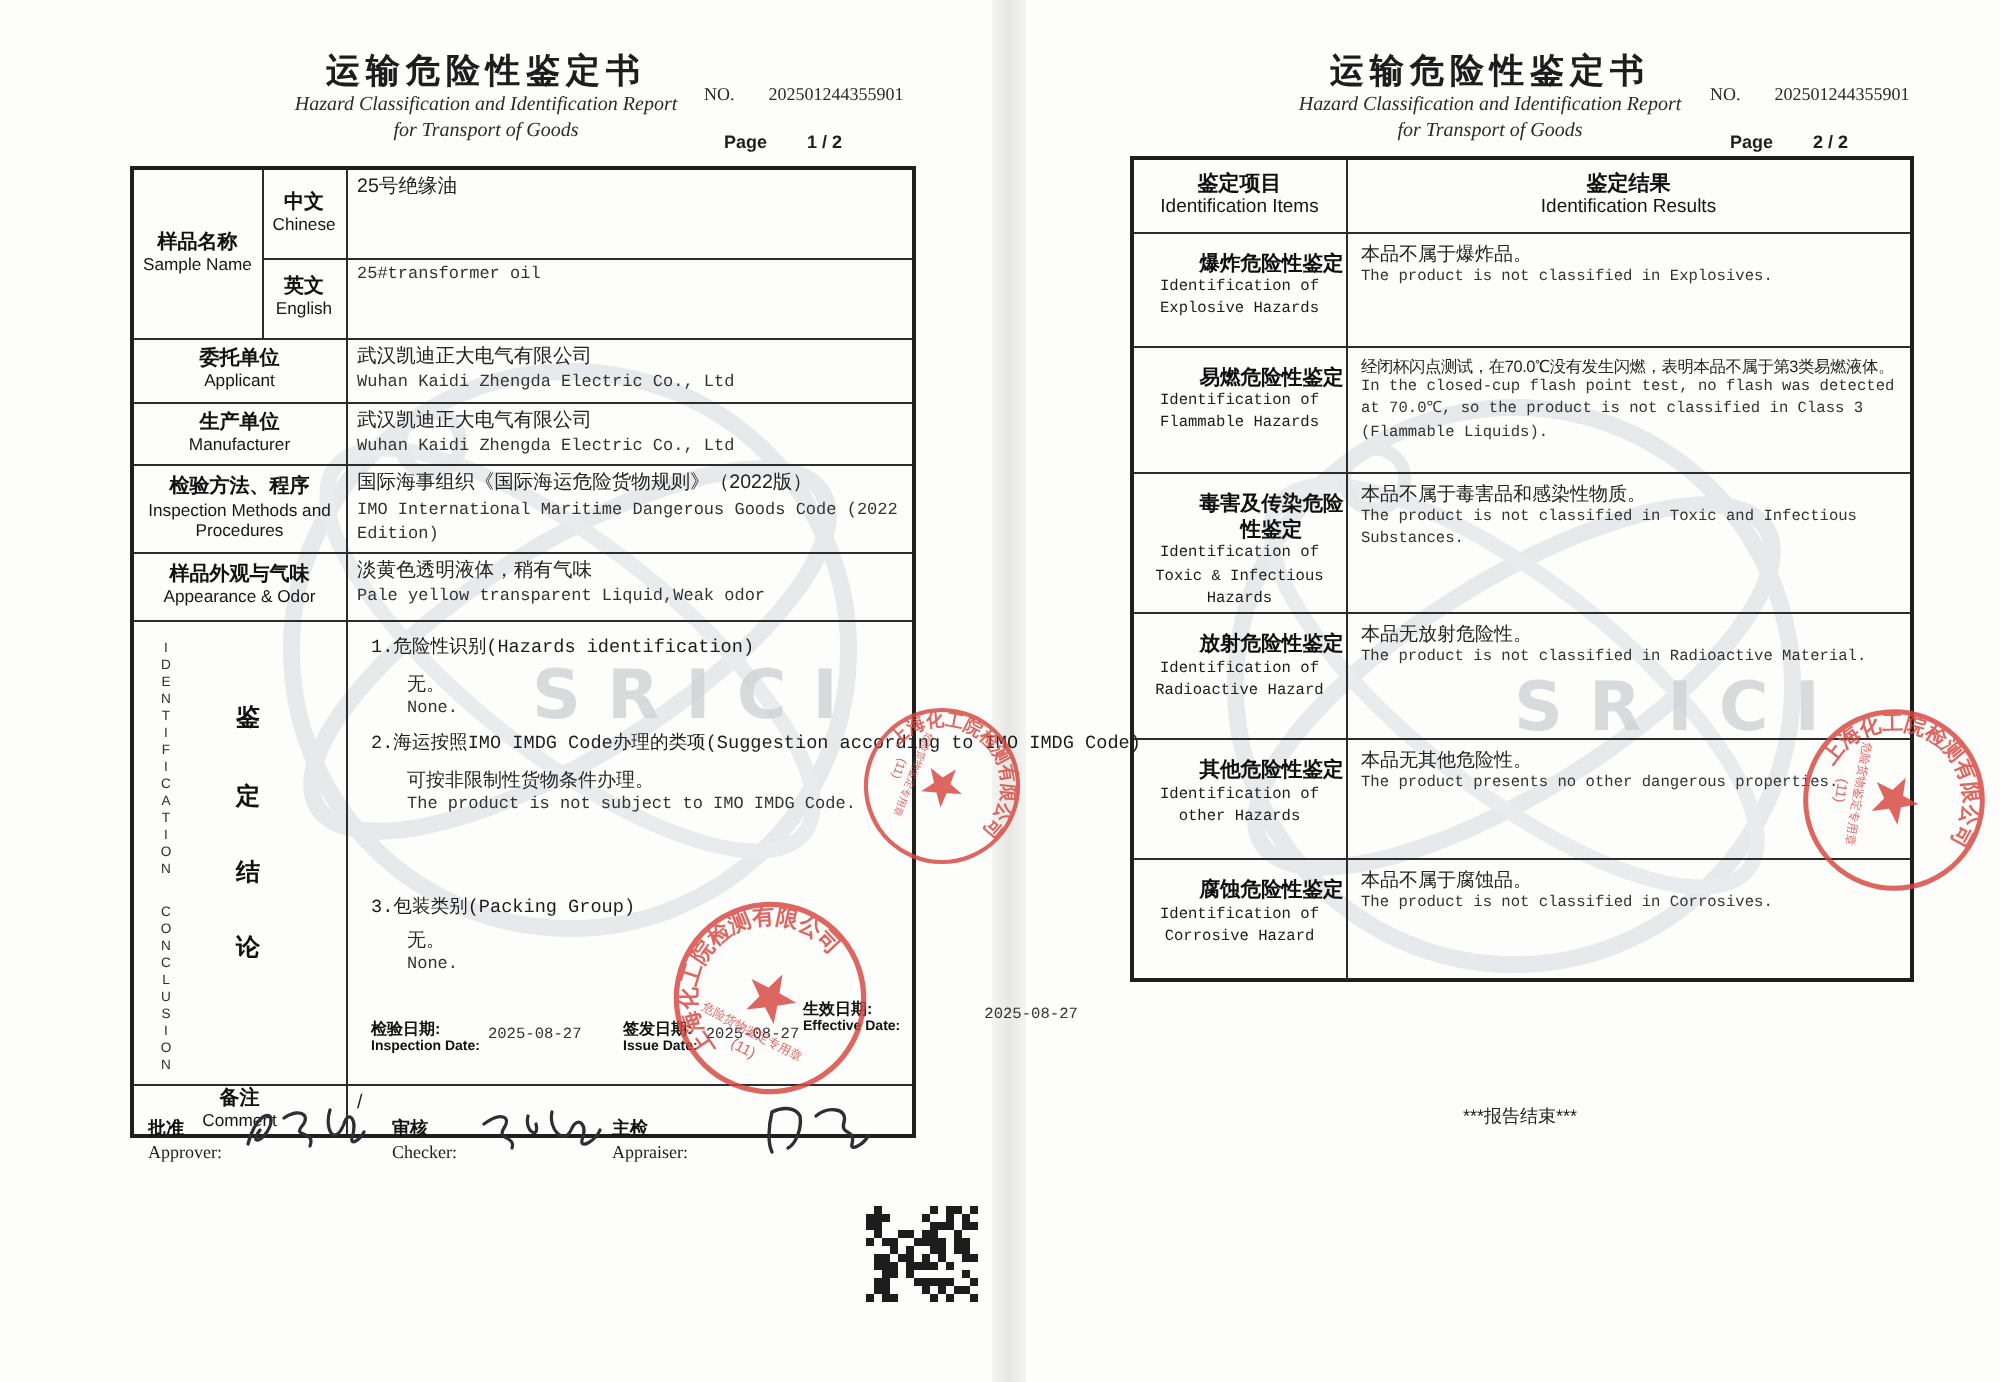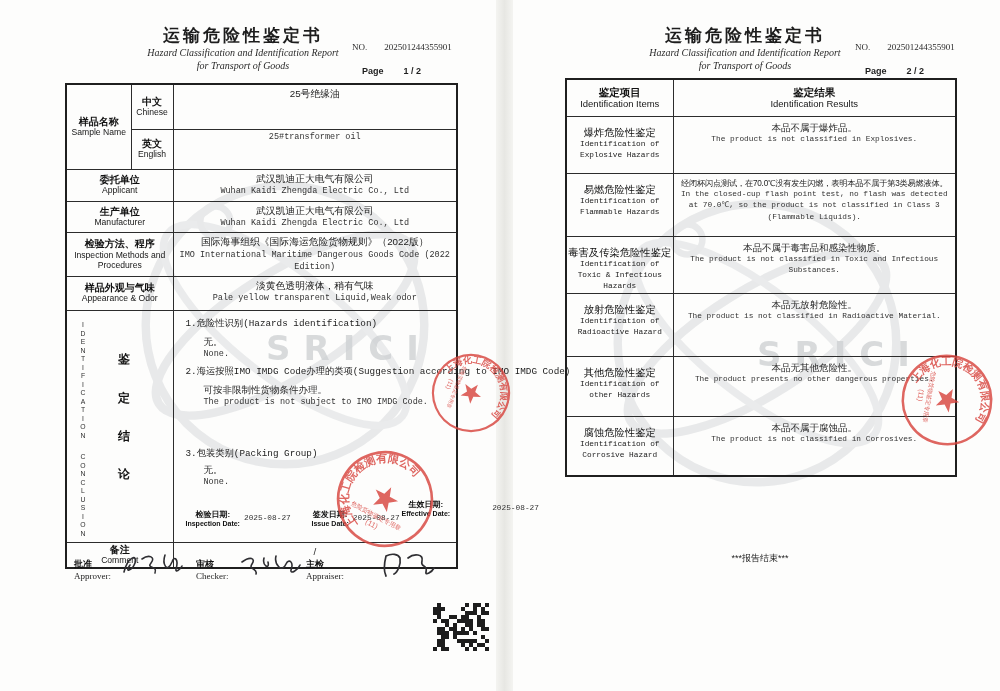--- a/index.html
+++ b/index.html
@@ -15,21 +15,21 @@
   
   .doc-header { position:absolute; width:290px; text-align:center; }
   .h-cn { font-family:"Liberation Serif",serif; font-weight:bold; font-size:17px; letter-spacing:3px; color:#1d1d1d; }
   .h-en { font-family:"Liberation Serif",serif; font-size:10px; color:#2a2a2a; line-height:1.25;font-style:italic; }
   .h-no { position:absolute; font-family:"Liberation Serif",serif; font-size:9px; color:#2a2a2a; white-space:nowrap; }
   .h-no b { font-weight:normal; margin-left:17px; }
   .h-page { position:absolute; font-size:9px; font-weight:bold; color:#1e1e1e; display:flex; gap:20px; white-space:nowrap; }
 
   
   table { border-collapse:collapse; table-layout:fixed; background:transparent; position:absolute; }
-  td { border:1px solid #2c2c2c; vertical-align:top; background:transparent; overflow:visible;text-align:center; }
+  td { border:1px solid #2c2c2c; vertical-align:top; background:transparent; overflow:visible; }
   .t1 { left:65px; top:83px; width:391px; border:2px solid #1f1f1f; }
   .t2 { left:60px; top:78px; width:390px; border:2px solid #1f1f1f; }
 
   .lab { text-align:center; vertical-align:middle; padding:1px; }
   .lab-cn { font-weight:bold; font-size:10px; color:#111; line-height:1.25; }
   .lab-en { font-size:8.6px; color:#161616; line-height:1.15; }
   .val { padding:2px 5px; }
   .val-cn { font-size:9.8px; color:#222; line-height:1.5; }
   .val-en { font-family:"Liberation Mono",monospace; font-size:8.5px; color:#333; line-height:1.4; }
 
@@ -58,21 +58,21 @@
   
   .qr { position:absolute; left:433px; top:603px; display:grid; grid-template-columns:repeat(14,4px); grid-auto-rows:4px; }
   .qr i { background:#1d1d1d; display:block; }
 
   
   .t2 td { }
   .p2h { text-align:center; vertical-align:middle; }
   .p2h .lab-cn { font-size:10.5px; }
   .p2h .lab-en { font-size:9.5px; }
   .item-cell { text-align:center; padding-top:9px; }
-  .item-cn { font-weight:normal; font-size:10.3px; color:#101010; line-height:1.3; }
+  .item-cn { font-weight:bold; font-size:10.3px; color:#101010; line-height:1.3;padding-left:32px; }
   .item-en { font-family:"Liberation Mono",monospace; font-size:7.8px; color:#1b1b1b; line-height:1.45; padding:0 1px; }
   .res-cell { padding:4px 7px; }
   .res-cn { font-size:9.5px; color:#242424; line-height:1.4; }
   .res-cn.small { font-size:8.2px; letter-spacing:-0.2px; }
   .res-en { font-family:"Liberation Mono",monospace; font-size:7.8px; color:#333; line-height:1.45; }
   .verif { text-align:center; vertical-align:middle; font-family:"Liberation Mono",monospace; font-size:7.5px; color:#333; }
   .endmark { position:absolute; left:60px; top:552px; width:390px; text-align:center; font-size:9px; color:#222; }
 
   
   .wm { position:absolute; opacity:0.55; pointer-events:none; }

